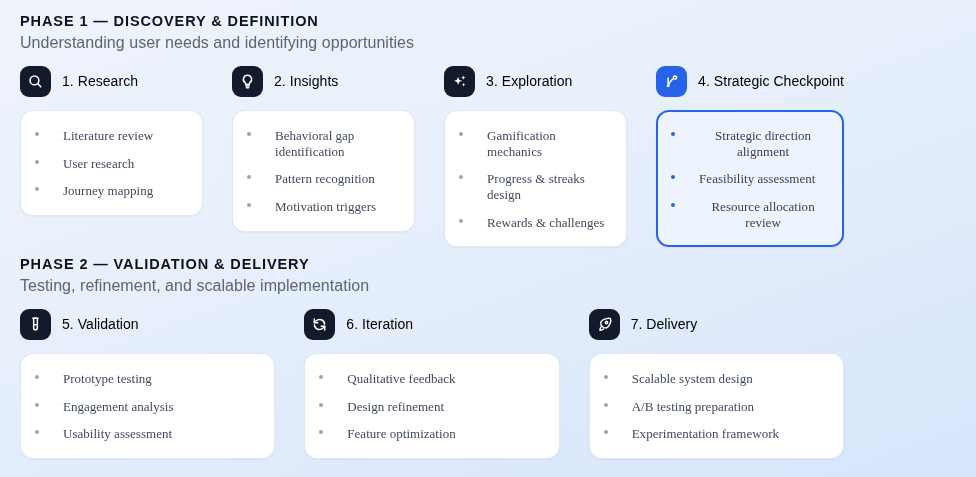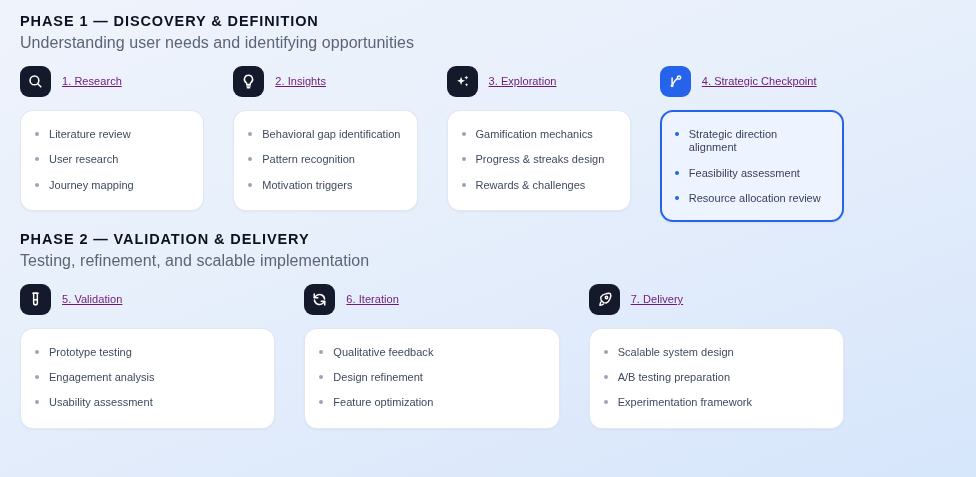--- a/index.html
+++ b/index.html
@@ -69,25 +69,24 @@
     border-radius: 9px;
     background: #141a2b;
     display: flex;
     align-items: center;
     justify-content: center;
   }
   .step-icon svg { display: block; }
   .step-icon.accent { background: #2563eb; }
 
   .step-title {
-    font-size: 11px;
-    color: #701a75;
+    font-size: 14px;
+    color: #000000;
     letter-spacing: 0.05px;
     white-space: nowrap;
-    text-decoration: underline;
   }
 
   
   .card {
     background: #ffffff;
     border-radius: 13px;
     border: 1px solid rgba(200, 214, 235, 0.55);
     padding: 17px 16px 16px 14px;
     min-height: 101px;
     box-shadow: 0 1px 2px rgba(21, 44, 84, 0.05);
@@ -96,39 +95,40 @@
     background: #eef4ff;
     border: 2px solid #2563eb;
     padding: 16px 15px 15px 13px;
   }
 
   .bullets { list-style: none; }
 
   .bullets li {
     display: flex;
     align-items: flex-start;
-    gap: 10px;
-    font-size: 11px;
+    gap: 24px;
+    font-size: 13px;
     line-height: 1.2;
     color: #3f4a5c;
     margin-bottom: 12px;
     letter-spacing: 0.02px;
+    font-family: Liberation Serif, serif;
   }
   .bullets li:last-child { margin-bottom: 0; }
 
   .dot {
     width: 4px;
     height: 4px;
     min-width: 4px;
     border-radius: 50%;
     background: #9aa6b8;
     margin-top: 4px;
   }
   .card.accent .dot { background: #2563eb; }
-  .card.accent .bullets li { color: #37425a; }
+  .card.accent .bullets li { color: #37425a; text-align: center; }
 
   .phase-block-2 { margin-top: 8px; }
 </style>
 </head>
 <body>
 
 <div class="board">
 
   <section class="phase-block">
     <div class="phase-header">

